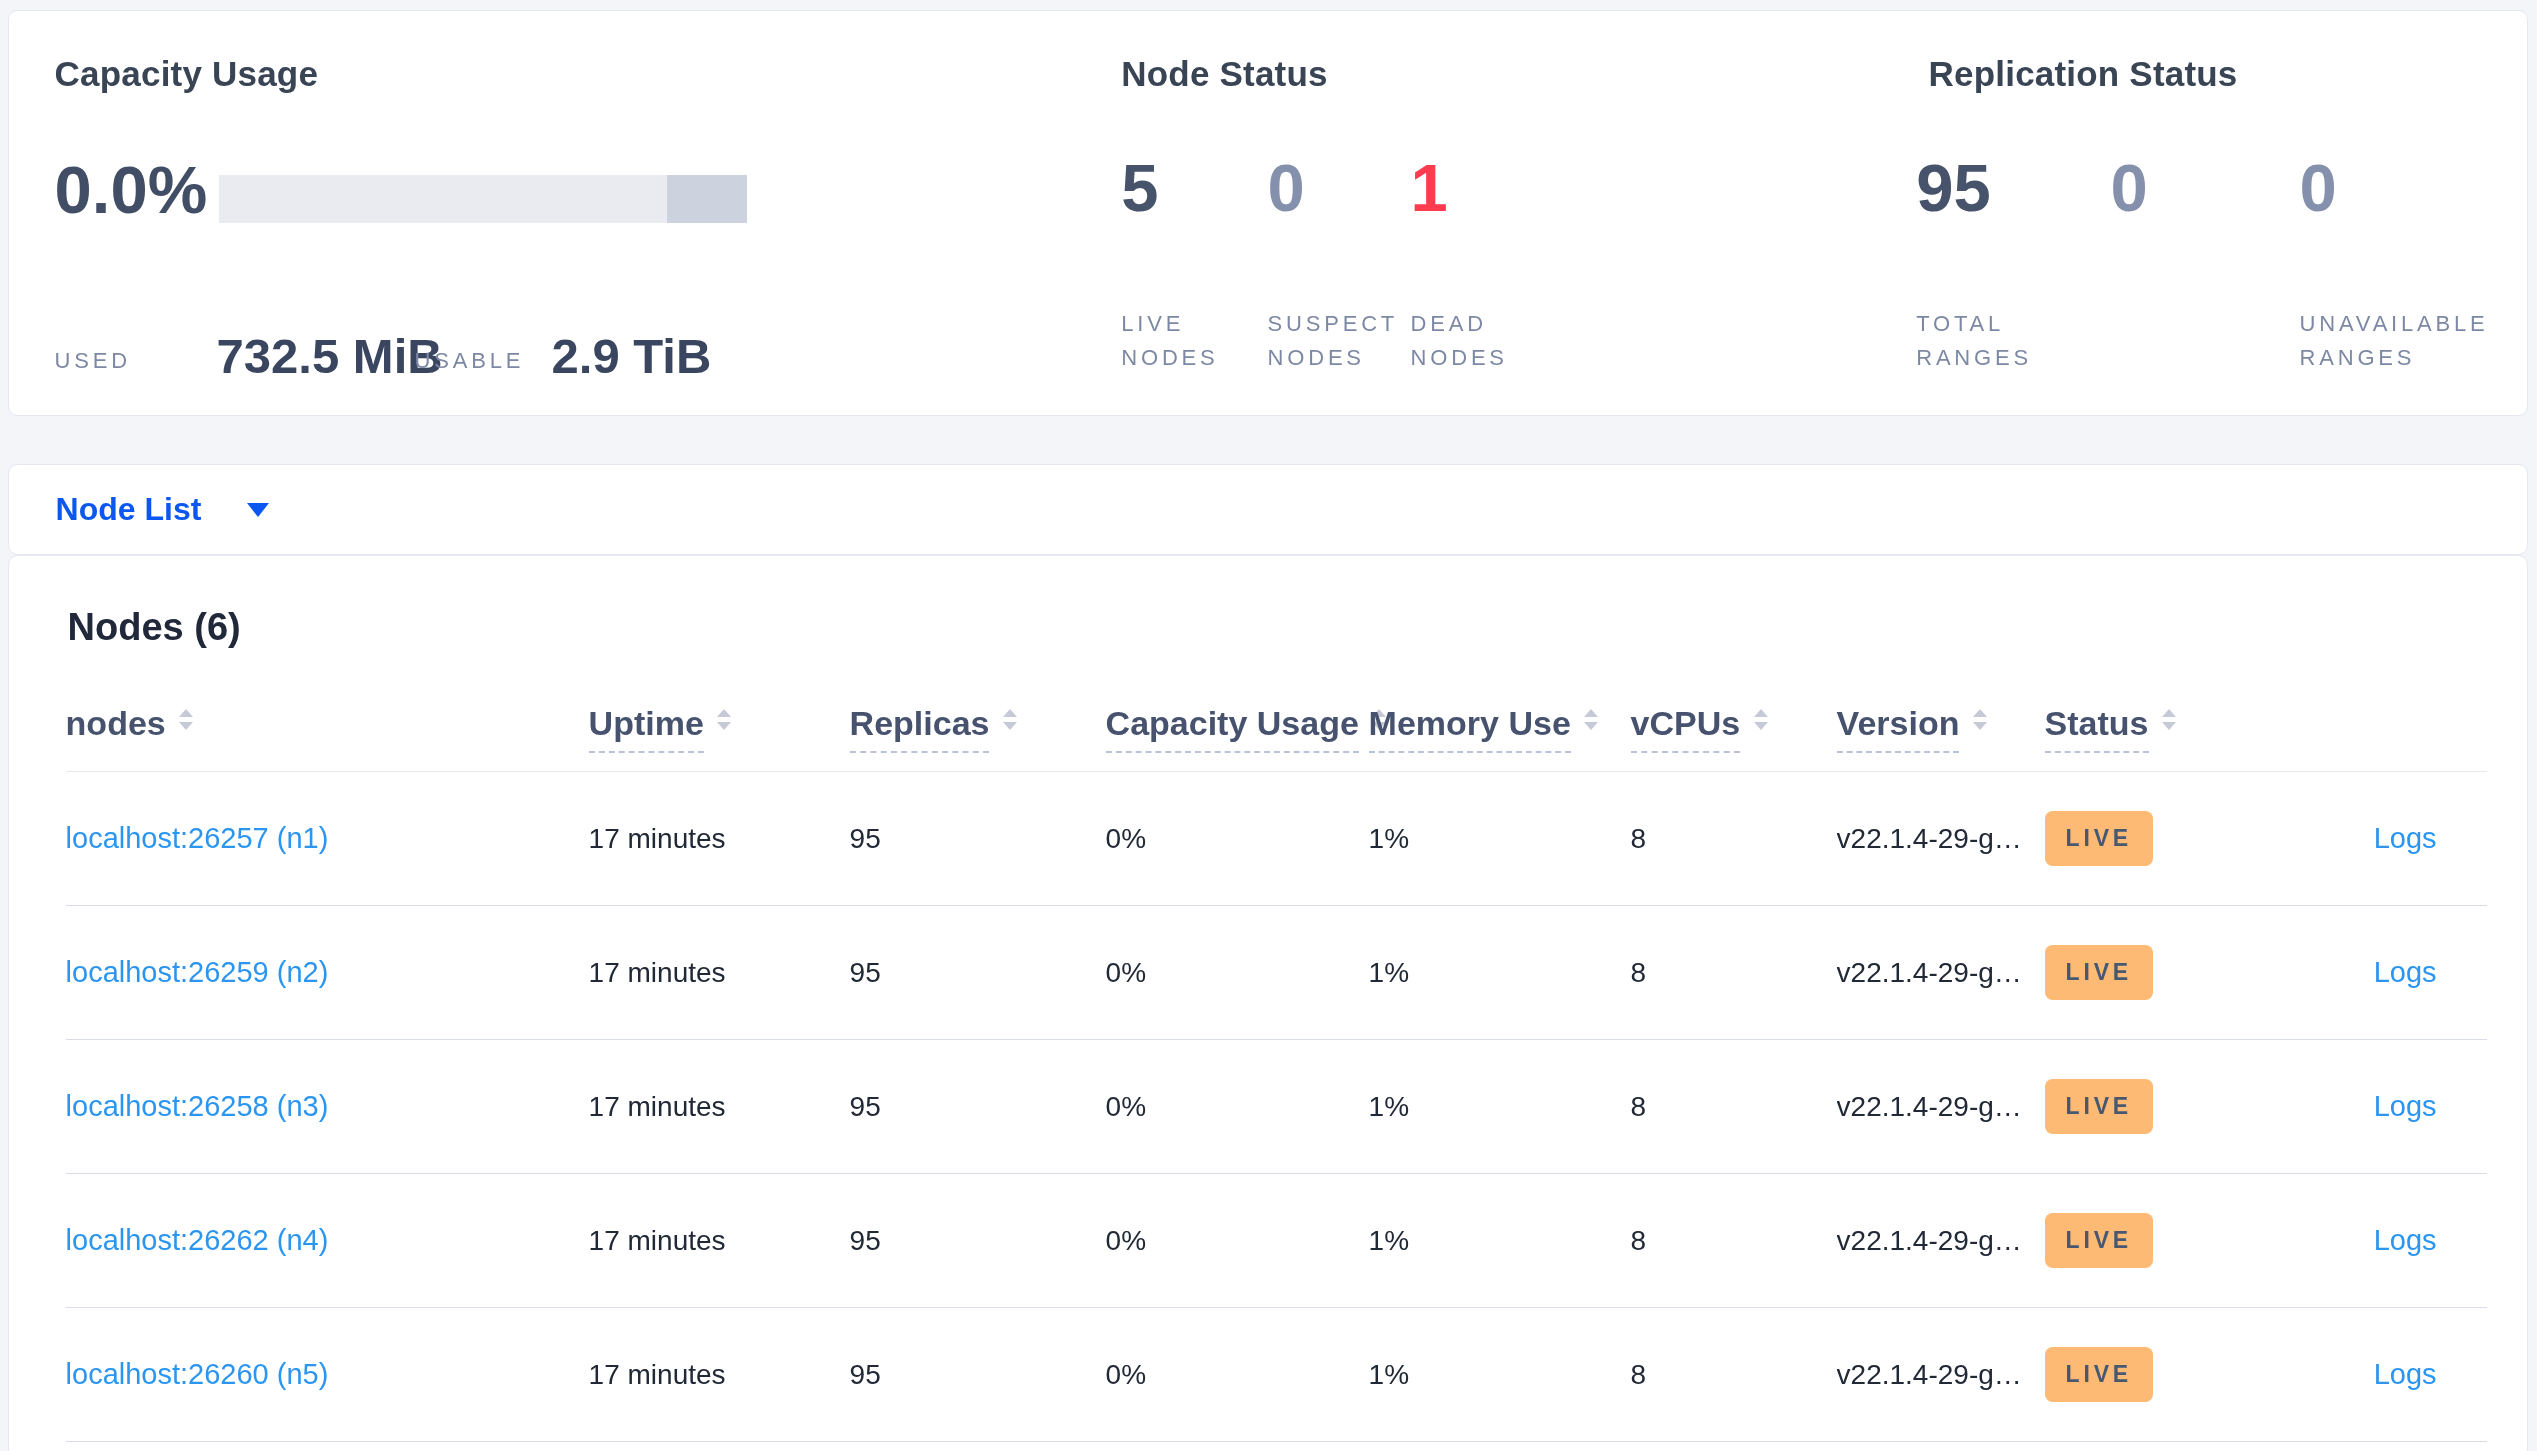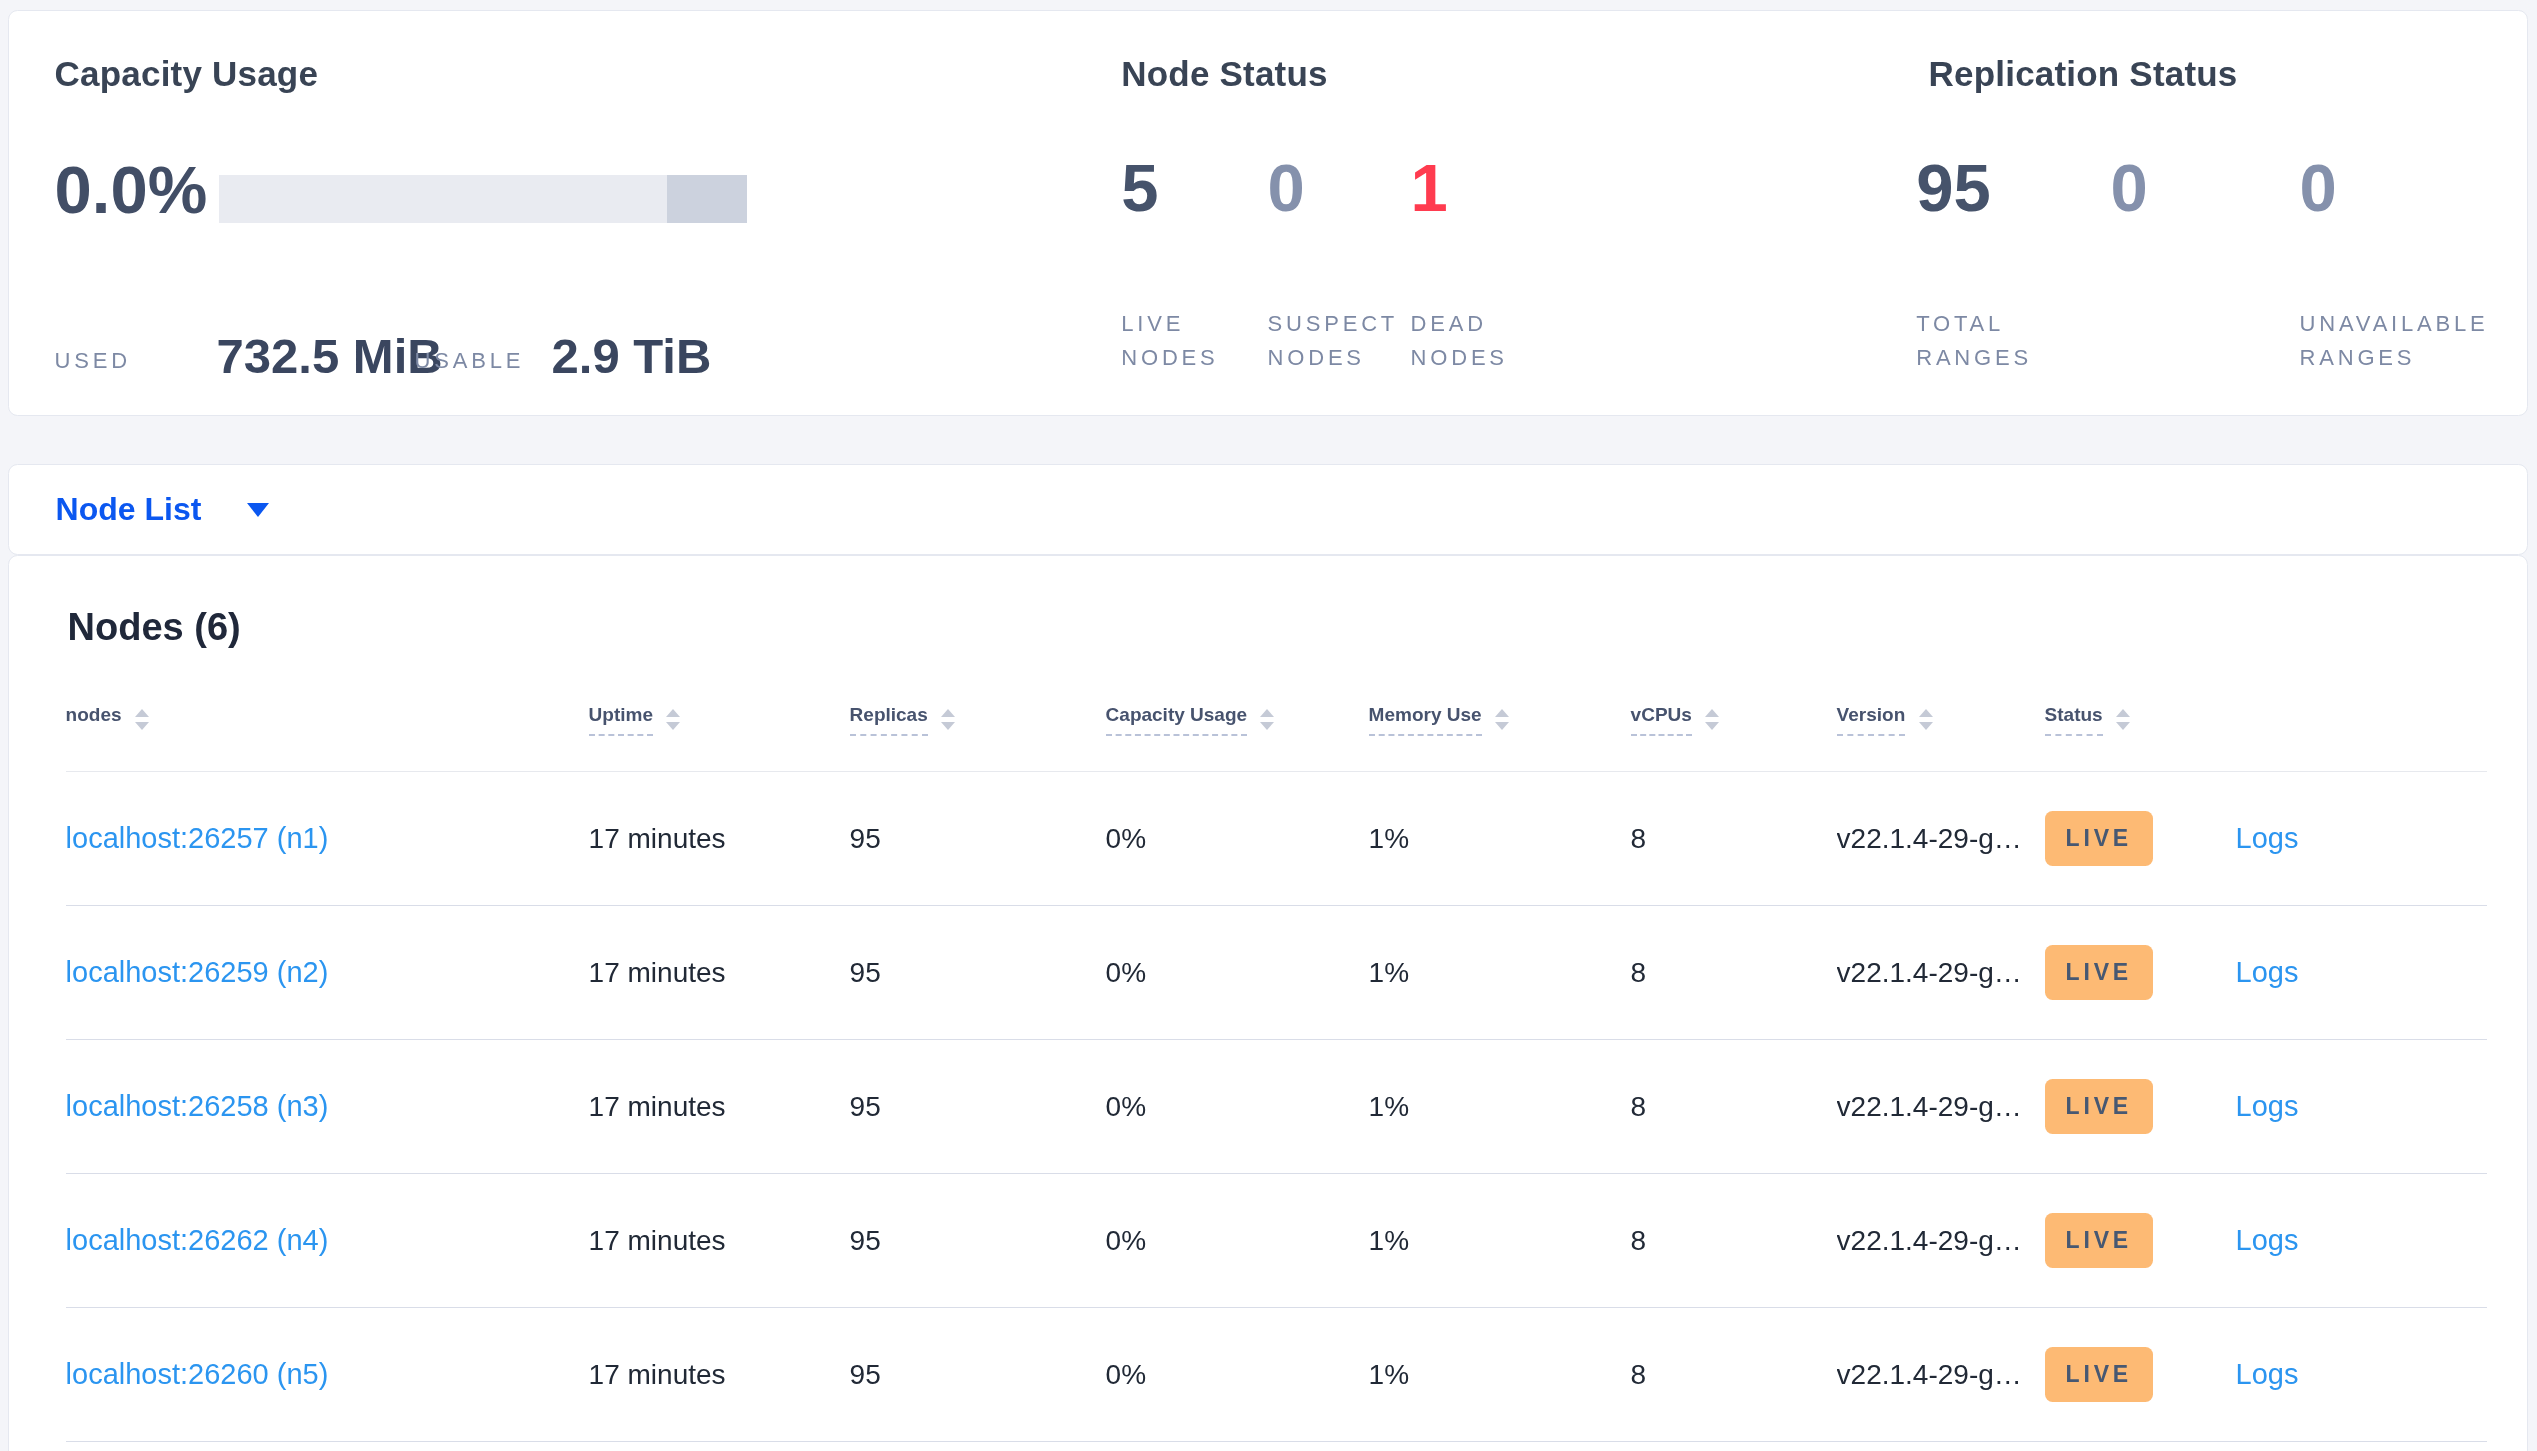--- a/index.html
+++ b/index.html
@@ -73,36 +73,36 @@
   }
   
   .table-card { left: 7.6px; top: 555px; width: 2520px; height: 953px; }
   .nodes-title {
     position: absolute; left: 59px; top: 50px;
     font-size: 38px; font-weight: 700; color: #20283a;
   }
   .table { position: absolute; left: 57px; right: 40px; top: 126px; }
   .tr { display: flex; align-items: center; height: 134px; border-bottom: 1.9px solid #d9dde8; }
   .tr-head { height: 90px; align-items: flex-start; padding-top: 23px; border-bottom: 1.9px solid #e7e9ee; }
-  .th { font-size: 19px; color: #47536e; font-weight: 700; white-space: nowrap; display: flex; align-items: flex-start; }
+  .th { font-size: 34px; color: #47536e; font-weight: 700; white-space: nowrap; display: flex; align-items: flex-start; }
   .th-label { line-height: 1.1; }
   .th-label.dashed { border-bottom: 2.9px dashed #b9c2d8; padding-bottom: 8.6px; }
   .sort-icon { display: inline-flex; flex-direction: column; margin-left: 13.3px; margin-top: 3.8px; cursor: pointer; }
   .tri-up { width: 0; height: 0; border-left: 7.6px solid transparent; border-right: 7.6px solid transparent; border-bottom: 8.6px solid #c5cad6; margin-bottom: 4.8px; }
   .tri-down { width: 0; height: 0; border-left: 7.6px solid transparent; border-right: 7.6px solid transparent; border-top: 8.6px solid #c5cad6; }
   .td { font-size: 28px; color: #212936; white-space: nowrap; overflow: hidden; }
   .col-node     { width: 523px; }
   .col-uptime   { width: 261px; }
   .col-replicas { width: 256px; }
   .col-capacity { width: 263px; }
   .col-memory   { width: 262px; }
   .col-vcpus    { width: 206px; }
   .col-version  { width: 208px; }
   .col-status   { width: 191px; }
-  .col-logs     { flex: 1; padding-right: 50px; }
+  .col-logs     { flex: 1; text-align: right; padding-right: 50px; }
   .link { color: #2b95f0; cursor: pointer; text-decoration: none; }
   .node-link { font-size: 29px; }
   .logs-link { font-size: 29px; }
   .badge-live {
     display: inline-block; background: #fdba74; border-radius: 7.6px;
     padding: 16px 21px; font-size: 23px; font-weight: 700;
     letter-spacing: 3.8px; color: #475872; line-height: 1;
   }
 </style>
 </head>

